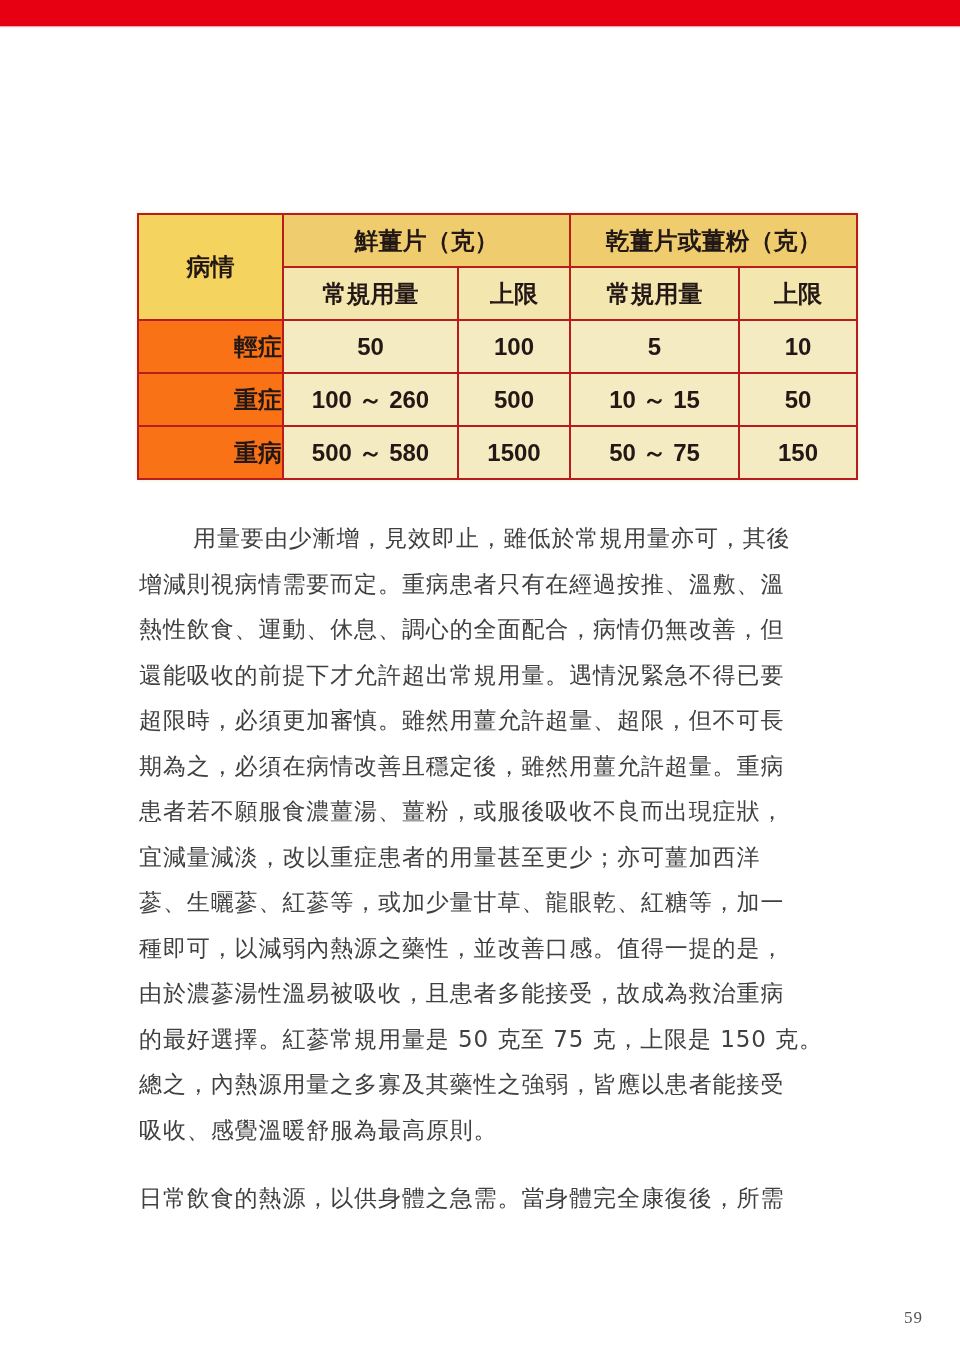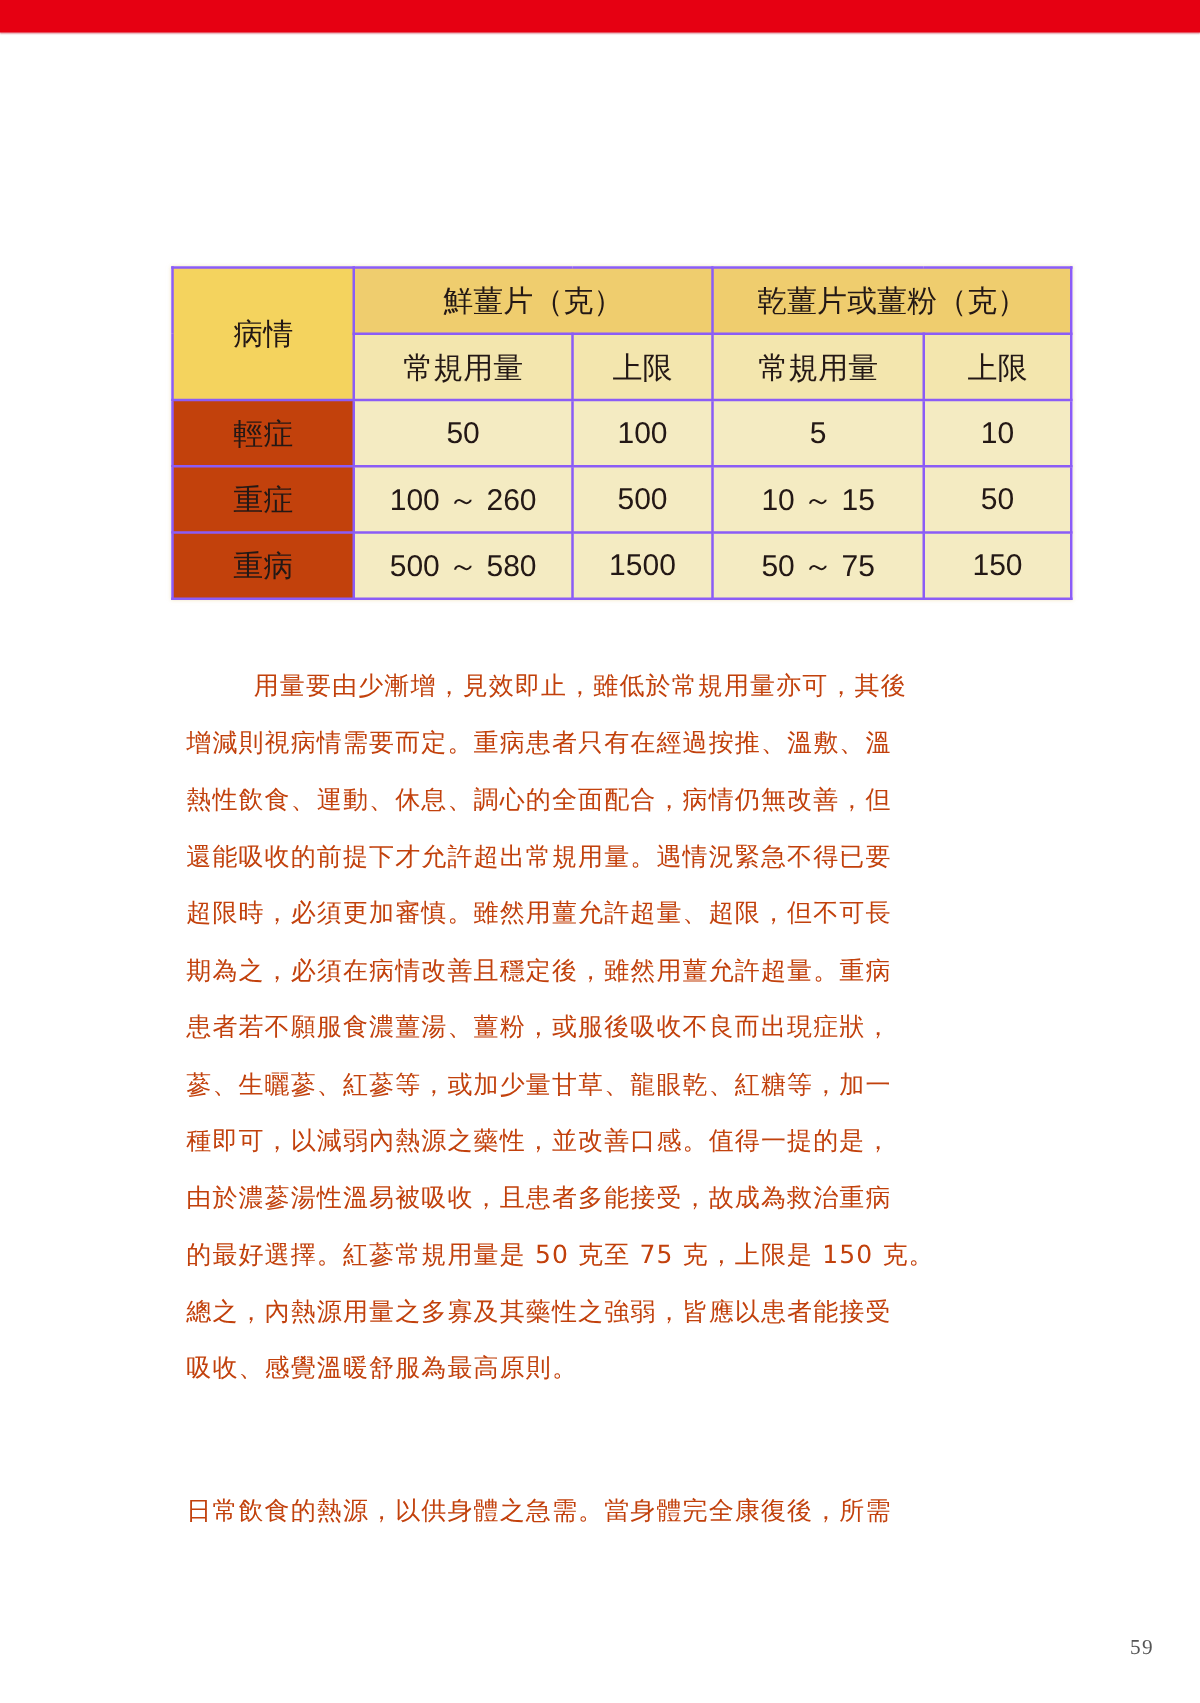--- a/index.html
+++ b/index.html
@@ -27,61 +27,62 @@
       position: absolute;
       left: 137px;
       top: 213px;
       width: 719px;
       border-collapse: collapse;
       table-layout: fixed;
       font-size: 24px;
       box-shadow: 0 0 3px rgba(230,210,150,0.6);
     }
     .dosage-table td, .dosage-table th {
-      border: 2px solid #8b5cf6;
+      border: 2px solid #b91c1c;
       text-align: center;
       vertical-align: middle;
       padding: 0;
-      font-weight: normal;
+      font-weight: bold;
       color: #231815;
     }
     .dosage-table .row-head-cell {
       background: #f4d35e;
       text-align: center;
     }
     .dosage-table .group-head {
       background: #efcd6e;
       height: 51px;
     }
     .dosage-table .sub-head {
       background: #f3e6ae;
       height: 51px;
       margin-top: 29px;
     }
     .dosage-table .data-cell {
       background: #f4ebc2;
       height: 51px;
     }
     .dosage-table .row-label {
-      background: #c2410c;
+      background: #f97316;
+      text-align: right;
     }
     .num {
       font-family: "Liberation Sans", "DejaVu Sans", sans-serif;
       font-size: 24px;
     }
     .body-text {
       position: absolute;
       left: 137px;
       width: 722px;
-      font-size: 20px;
+      font-size: 23px;
       line-height: 45.5px;
       letter-spacing: 0.9px;
-      margin: 12px;
+      margin: 2px;
       text-align: justify;
-      color: #c2410c;
+      color: #404040;
     }
     .para-1 { top: 514px; }
     .para-2 { top: 1174px; }
     .line { display: block; white-space: nowrap; }
     .indent { padding-left: 54px; }
     .page-number {
       position: absolute;
       left: 904px;
       top: 1308px;
       font-family: Liberation Serif, serif;
@@ -140,20 +141,21 @@
   </table>
 
 <p class="body-text para-1">
   <span class="line indent">用量要由少漸增，見效即止，雖低於常規用量亦可，其後</span>
   <span class="line">增減則視病情需要而定。重病患者只有在經過按推、溫敷、溫</span>
   <span class="line">熱性飲食、運動、休息、調心的全面配合，病情仍無改善，但</span>
   <span class="line">還能吸收的前提下才允許超出常規用量。遇情況緊急不得已要</span>
   <span class="line">超限時，必須更加審慎。雖然用薑允許超量、超限，但不可長</span>
   <span class="line">期為之，必須在病情改善且穩定後，雖然用薑允許超量。重病</span>
   <span class="line">患者若不願服食濃薑湯、薑粉，或服後吸收不良而出現症狀，</span>
+  <span class="line">宜減量減淡，改以重症患者的用量甚至更少；亦可薑加西洋</span>
   <span class="line">蔘、生曬蔘、紅蔘等，或加少量甘草、龍眼乾、紅糖等，加一</span>
   <span class="line">種即可，以減弱內熱源之藥性，並改善口感。值得一提的是，</span>
   <span class="line">由於濃蔘湯性溫易被吸收，且患者多能接受，故成為救治重病</span>
   <span class="line">的最好選擇。紅蔘常規用量是 50 克至 75 克，上限是 150 克。</span>
   <span class="line">總之，內熱源用量之多寡及其藥性之強弱，皆應以患者能接受</span>
   <span class="line">吸收、感覺溫暖舒服為最高原則。</span>
 </p>
 
 <p class="body-text para-2">
   <span class="line">日常飲食的熱源，以供身體之急需。當身體完全康復後，所需</span>

